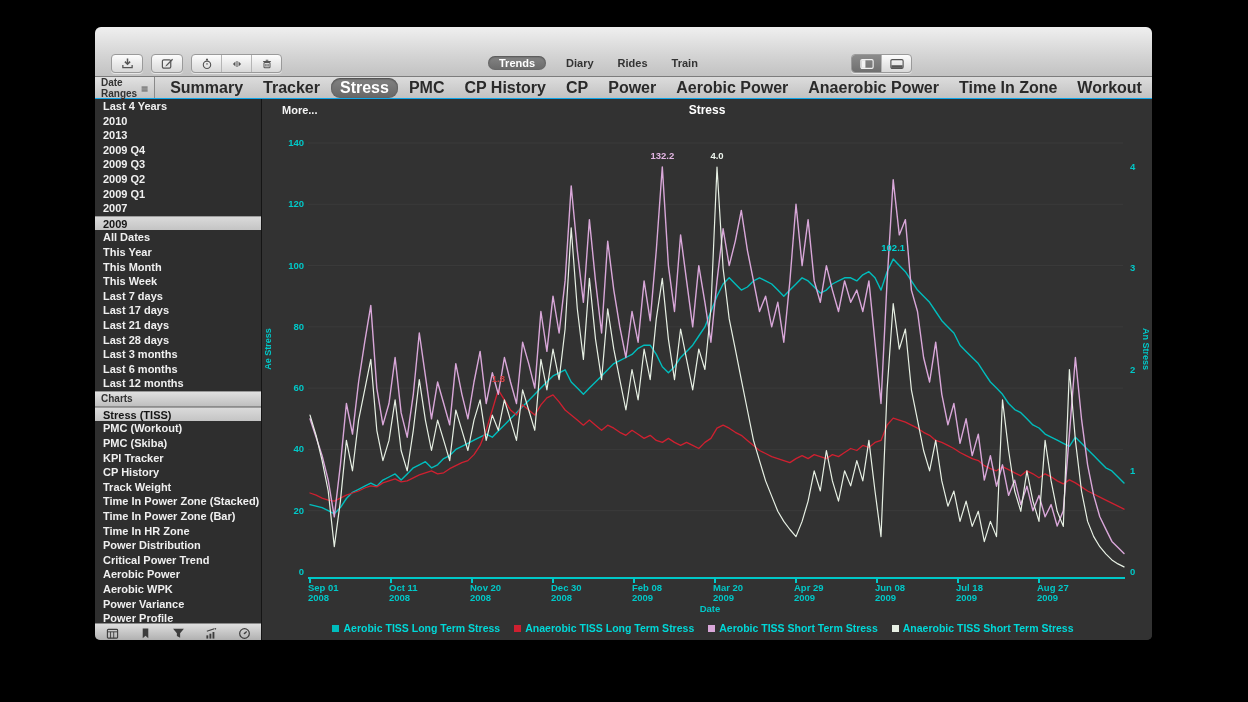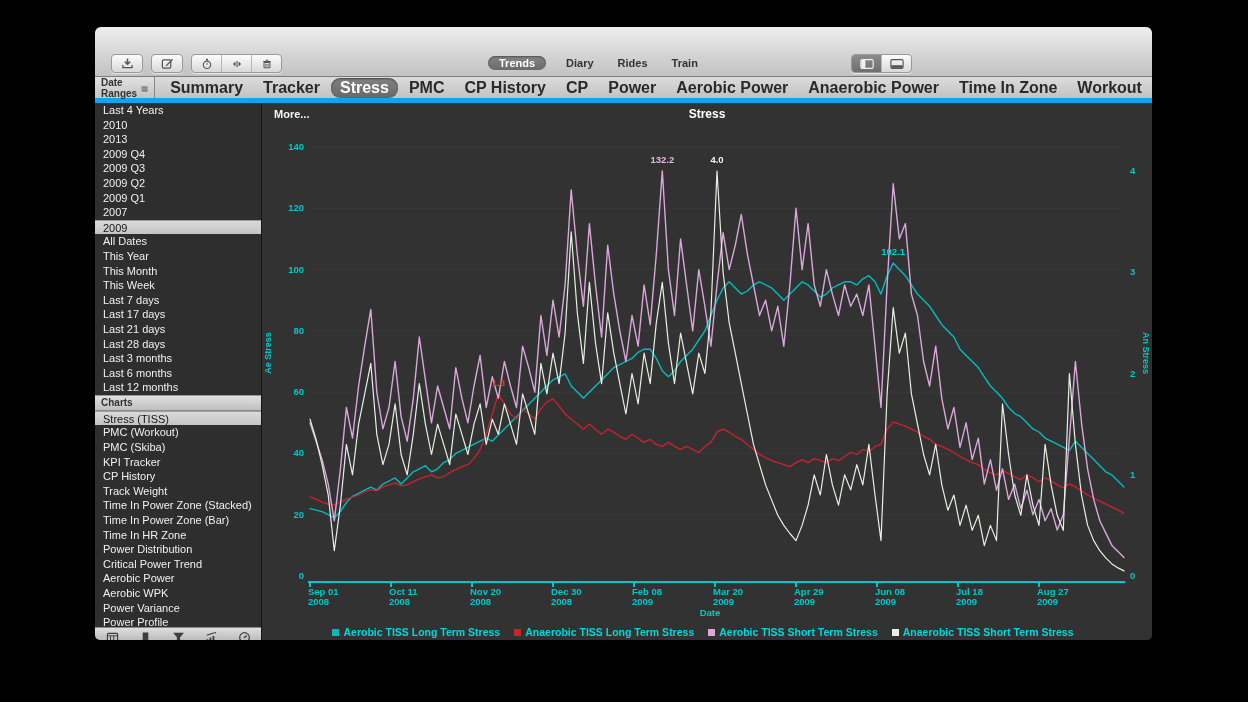--- a/index.html
+++ b/index.html
@@ -33,48 +33,48 @@
   .viewtab.on{background:linear-gradient(#858585,#6a6a6a);color:#fff;border-radius:9px;padding:1px 11px;
     box-shadow:inset 0 1px 2px rgba(0,0,0,.4);}
   .righttools{position:absolute;left:705px;top:4px;display:flex;gap:36px;align-items:center;flex-direction:column;}
   .filterwrap{position:relative;}
   .filterwrap input{width:163px;height:15px;border:1px solid #a5a5a5;border-radius:9px;background:#fff;
     font-size:10.5px;color:#333;padding:0 6px 0 30px;outline:none;box-sizing:border-box;}
   .filterwrap input::placeholder{color:#9a9a9a;}
   .filtericons{position:absolute;left:7px;top:3px;display:flex;gap:2px;color:#555;}
   .filtericons svg{width:9px;height:9px;}
   
-  .band{display:flex;height:21px;border-bottom:5px solid #0ea5e9;}
+  .band{display:flex;height:21px;border-bottom:1px solid #0ea5e9;}
   .sideheader{width:167px;box-sizing:border-box;background:linear-gradient(#e2e2e2,#c3c3c3);
     border-right:1px solid #8a8a8a;display:flex;align-items:center;justify-content:space-between;
     padding:0 6px;font-size:10px;font-weight:bold;color:#333;}
   .sideheader .ham{color:#444;width:11px;height:9px;}
   .tabbar{flex:1;background:linear-gradient(#dcdcdc,#c2c2c2);display:flex;align-items:center;
     padding:0 6px;gap:2px;position:relative;}
   .tab{font-size:16px;font-weight:bold;color:#2a2a2a;padding:1px 9px;white-space:nowrap;}
   .tab.on{background:linear-gradient(#828282,#676767);color:#fff;border-radius:9px;box-shadow:inset 0 1px 2px rgba(0,0,0,.45);}
   .tabham{position:absolute;right:7px;top:6px;color:#333;width:12px;height:10px;}
   
   .content{display:flex;height:543px;}
   .sidebar{width:167px;box-sizing:border-box;background:#2e2e2e;border-right:1px solid #151515;
     display:flex;flex-direction:column;overflow:hidden;position:relative;}
   .sblist{flex:0 0 auto;}
-  .sb-item{height:14.6px;line-height:14.6px;font-size:11px;font-weight:normal;color:#f0f0f0;
+  .sb-item{height:14.6px;line-height:14.6px;font-size:11px;font-weight:bold;color:#f0f0f0;
     padding-left:8px;white-space:nowrap;overflow:hidden;}
   .sb-item.selected{background:linear-gradient(#dadada,#c4c4c4);color:#151515;border-top:1px solid #9c9c9c;
     box-sizing:border-box;}
   .sb-section{height:16px;background:linear-gradient(#e0e0e0,#bfbfbf);border-top:1px solid #999;
     border-bottom:1px solid #8c8c8c;font-size:10px;font-weight:bold;color:#333;display:flex;
     align-items:center;padding-left:6px;box-sizing:border-box;}
   .sb-strip{position:absolute;bottom:0;left:0;right:0;height:18px;
     background:linear-gradient(#dedede,#ababab);border-top:1px solid #8a8a8a;display:flex;
     align-items:center;justify-content:center;gap:20px;color:#3d3d3d;}
   .sb-strip svg{width:13px;height:13px;}
   .chartpanel{flex:1;background:#323232;position:relative;}
-  .morelink{position:absolute;left:12px;top:5px;font-size:11px;font-weight:bold;color:#f5f5f5;z-index:3;}
+  .morelink{position:absolute;left:20px;top:5px;font-size:11px;font-weight:bold;color:#f5f5f5;z-index:3;}
   .charttitle{position:absolute;left:0;right:0;top:4px;text-align:center;font-size:12px;font-weight:bold;color:#fff;z-index:2;}
   #chart-svg{position:absolute;left:0;top:0;}
   .legend{position:absolute;left:0;right:8px;top:523px;display:flex;justify-content:center;gap:14px;
     font-size:10.5px;font-weight:bold;color:#00d8d8;align-items:center;}
   .legend .li{display:flex;align-items:center;gap:4px;}
   .legend .box{width:7px;height:7px;display:inline-block;}
 </style>
 </head>
 <body>
 

